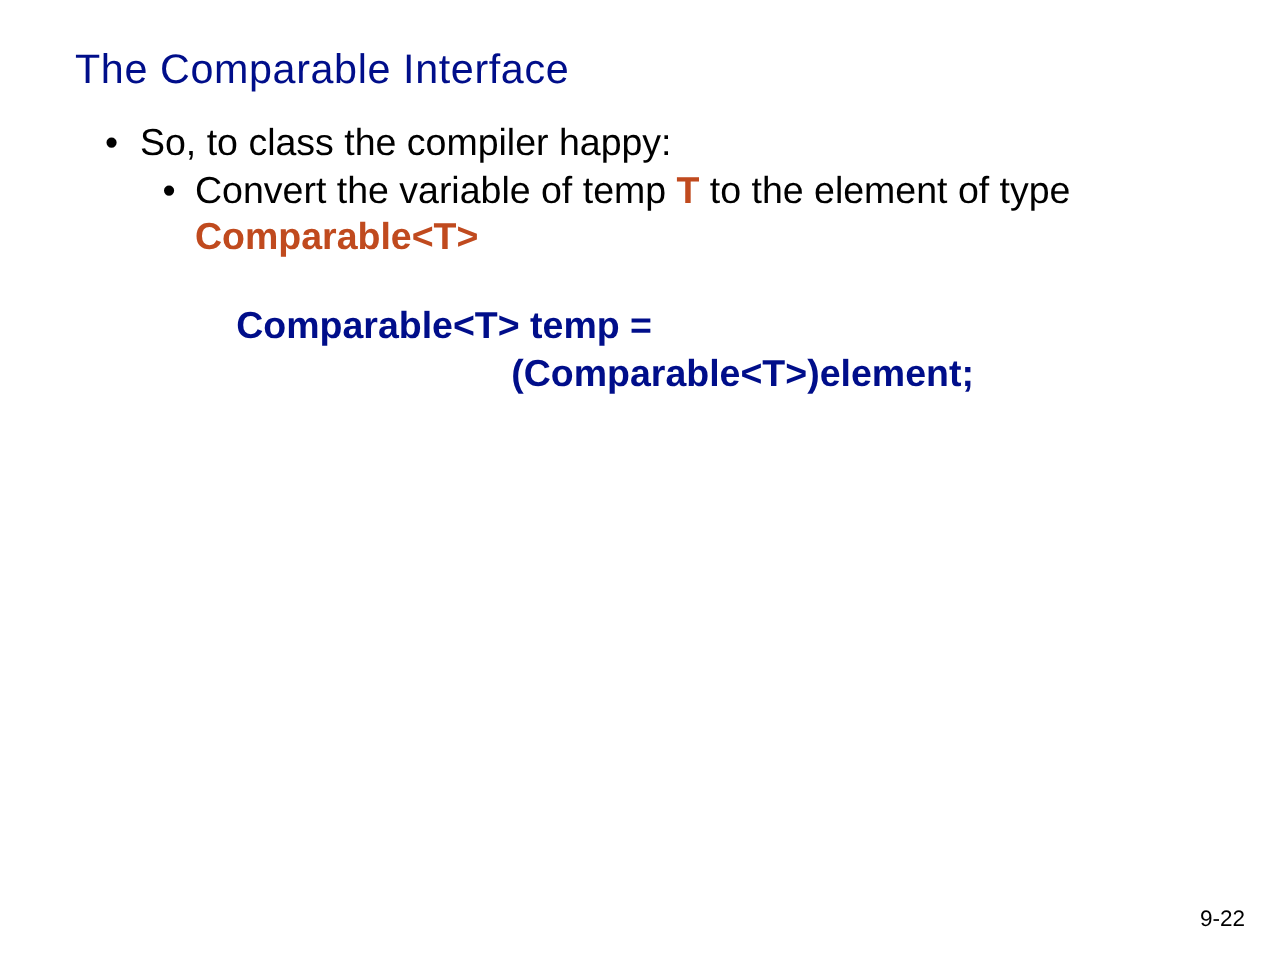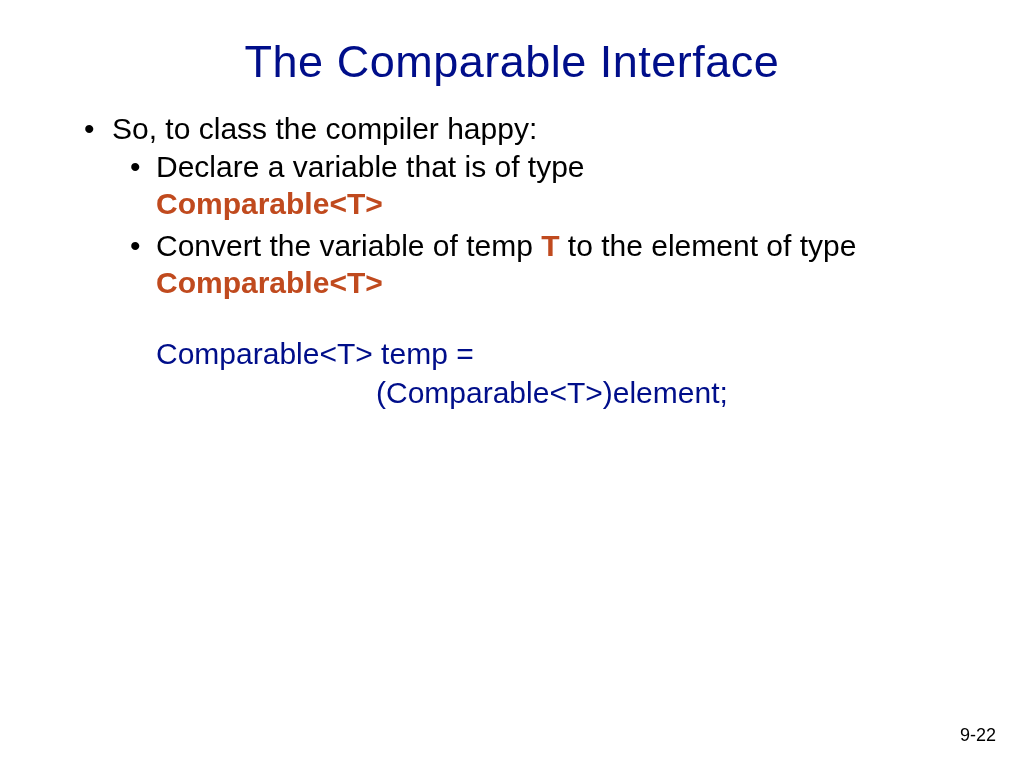--- a/index.html
+++ b/index.html
@@ -9,23 +9,22 @@
     background: #ffffff;
     font-family: Arial, Helvetica, sans-serif;
     position: relative;
     overflow: hidden;
   }
   .slide {
     padding: 36px 60px 0 60px;
   }
   .title {
     color: #000E8A;
-    font-size: 45px;
+    font-size: 33px;
     font-weight: 400;
-    text-align: center;
     margin-bottom: 22px;
     letter-spacing: 0.5px;
   }
   ul.top-list {
     list-style: none;
     padding-left: 52px;
   }
   ul.sub-list {
     list-style: none;
     padding-left: 44px;
@@ -46,22 +45,23 @@
   li.bullet.sub::before { left: -26px; }
   .black { color: #000000; }
   .rust  { color: #C04A1E; font-weight: bold; }
   .green { color: #3B9B7A; }
   li.green-bullet::before { color: #3B9B7A; }
   .code-block {
     margin-top: 32px;
     margin-bottom: 38px;
     font-size: 30px;
     line-height: 1.3;
-    font-weight: normal;
+    font-weight: bold;
     color: #000E8A;
+    margin-left: 33px;
   }
   .code-line1 { padding-left: 0; }
   .code-line2 { padding-left: 220px; }
   .page-num {
     position: absolute;
     right: 28px;
     bottom: 22px;
     font-size: 18px;
     color: #000000;
   }
@@ -73,24 +73,20 @@
 
   <h1 class="title">The Comparable Interface</h1>
 
   <ul class="top-list">
 
     <li class="bullet black">
       <span>So, to class the compiler happy:</span>
 
       <ul class="sub-list">
 
-        <li class="bullet sub black">
-          <span>Declare a variable that is of type </span><br>
-          <span class="rust">Comparable&lt;T&gt;</span>
-        </li>
 
         <li class="bullet sub black">
           <span>Convert the variable of temp </span><span class="rust">T</span><span> to the element of type </span><span class="rust">Comparable&lt;T&gt;</span>
 
           <div class="code-block">
             <div class="code-line1">Comparable&lt;T&gt; temp =</div>
             <div class="code-line2">(Comparable&lt;T&gt;)element;</div>
           </div>
         </li>
 

